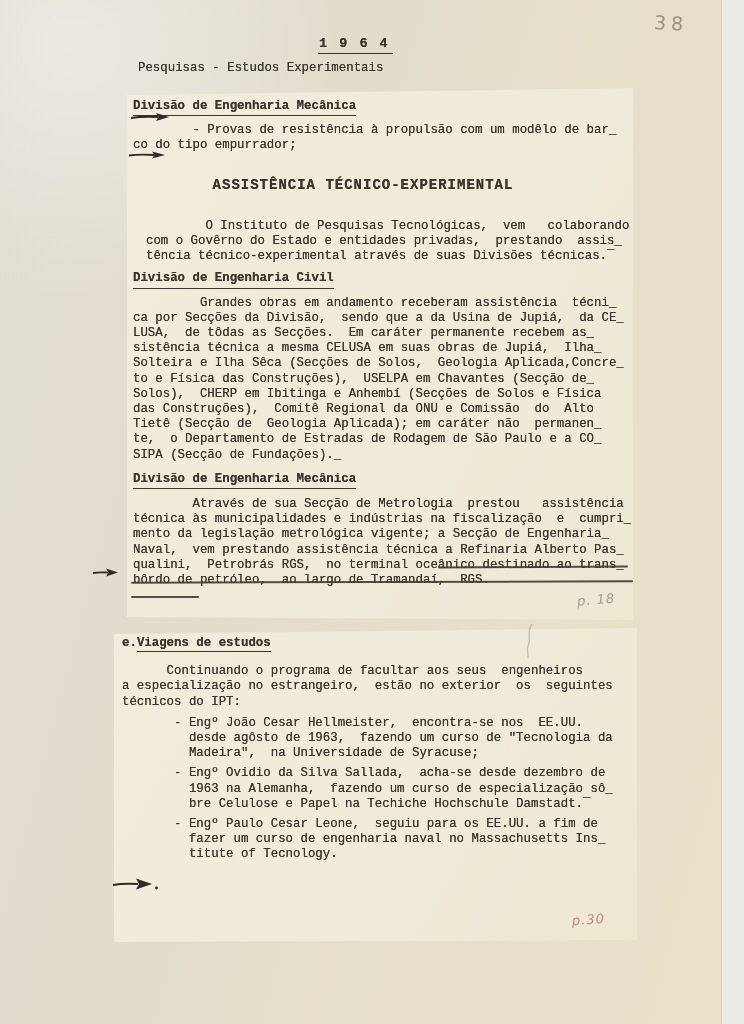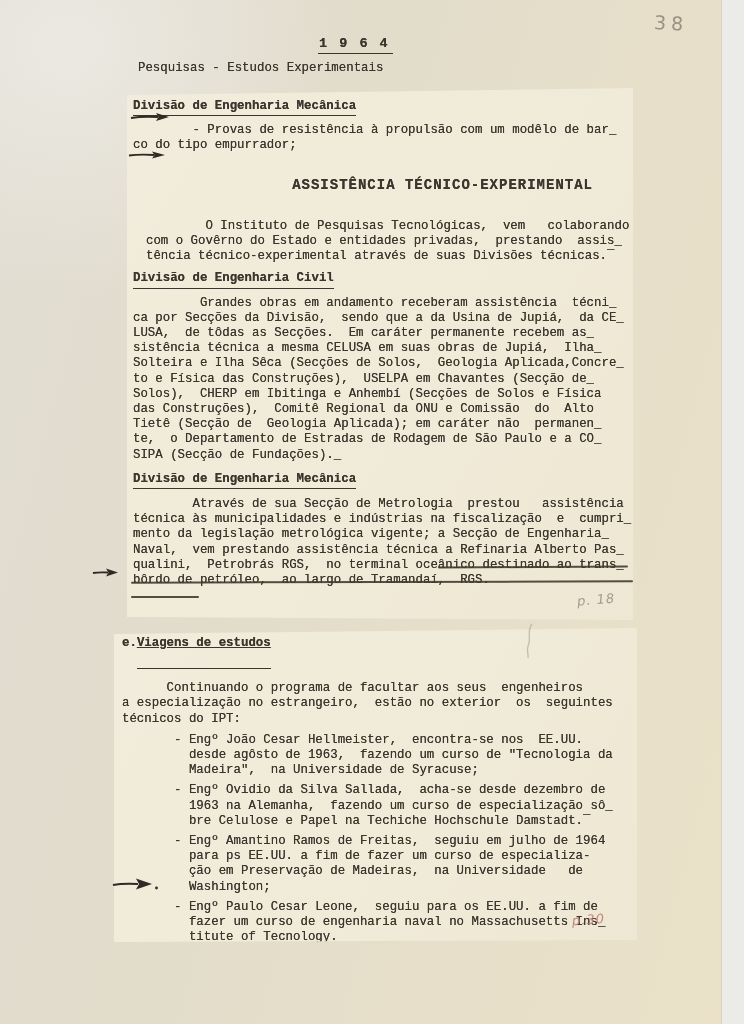--- a/index.html
+++ b/index.html
@@ -52,28 +52,28 @@
     clip-path:polygon(0 6px,100% 0,100% calc(100% - 2px),0 100%);
   }
   .clipping2 .inner{padding:8px 0 0 8px;}
   .heading{
     font-size:12.4px;line-height:15.2px;font-weight:bold;
     text-shadow:0 0 .5px rgba(58,51,40,.85);
     width:fit-content;border-bottom:1.3px solid #3a352d;padding-bottom:1px;margin:0;
   }
   .center-heading{
     font-size:14px;line-height:15.2px;font-weight:bold;letter-spacing:1px;
-    text-align:right;margin:24px 40px 0 0;
+    text-align:center;margin:24px 40px 0 0;
     text-shadow:0 0 .6px rgba(58,51,40,.9);
   }
   .mt7{margin-top:7px;} .mt8{margin-top:8px;} .mt9{margin-top:9px;}
   .mt12{margin-top:12px;} .mt26{margin-top:26px;margin-left:13px;} .mt6{margin-top:6px;} .mt5{margin-top:5px;}
   .hrow{display:flex;font-size:12.4px;line-height:15.2px;font-weight:bold;
         text-shadow:0 0 .5px rgba(58,51,40,.85);}
-  .hrow .u{border-bottom:1.3px solid #3a352d;padding-bottom:17px;text-decoration:underline;}
+  .hrow .u{border-bottom:1.3px solid #3a352d;padding-bottom:0;}
   .pen-underline{position:absolute;height:1.6px;background:#433c31;border-radius:1px;opacity:.9;}
   .ul-a{left:311px;top:478px;width:190px;transform:rotate(-.25deg);}
   .ul-b{left:4px;top:493px;width:502px;transform:rotate(-.15deg);}
   .ul-c{left:4px;top:508px;width:68px;}
   .hw-note{
     position:absolute;font-family:"DejaVu Sans",sans-serif;font-style:italic;
     font-size:13px;letter-spacing:1px;
   }
   .note-18{left:450px;top:504px;color:#a29a8c;transform:rotate(-5deg);}
   .note-30{left:458px;top:284px;color:#c2857b;transform:rotate(-4deg);}
@@ -133,24 +133,20 @@
       </div>
     <pre class="typed mt12">      Continuando o programa de facultar aos seus  engenheiros
 a especialização no estrangeiro,  estão no exterior  os  seguintes
 técnicos do IPT:</pre>
     <pre class="typed mt6">       - Engº João Cesar Hellmeister,  encontra-se nos  EE.UU.
          desde agôsto de 1963,  fazendo um curso de "Tecnologia da
          Madeira",  na Universidade de Syracuse;</pre>
     <pre class="typed mt5">       - Engº Ovidio da Silva Sallada,  acha-se desde dezembro de
          1963 na Alemanha,  fazendo um curso de especialização sô_
          bre Celulose e Papel na Techiche Hochschule Damstadt.¯</pre>
-    <pre class="typed mt5">       - Engº Amantino Ramos de Freitas,  seguiu em julho de 1964
-         para ps EE.UU. a fim de fazer um curso de especializa-
-         ção em Preservação de Madeiras,  na Universidade   de
-         Washington;</pre>
     <pre class="typed mt5">       - Engº Paulo Cesar Leone,  seguiu para os EE.UU. a fim de
          fazer um curso de engenharia naval no Massachusetts Ins_
          titute of Tecnology.</pre>
   </div>
   <span class="hw-note note-30">p.30</span>
 </section>
 
 <svg class="arrow" style="left:130px;top:110px" width="42" height="14" viewBox="0 0 42 14">
   <path d="M1 8 C 10 6.5, 18 6.5, 28 7" stroke="#2e2a24" stroke-width="1.9" fill="none"></path>
   <path d="M26 3 L39 7 L26 11 L28.5 7 Z" fill="#2e2a24"></path>

